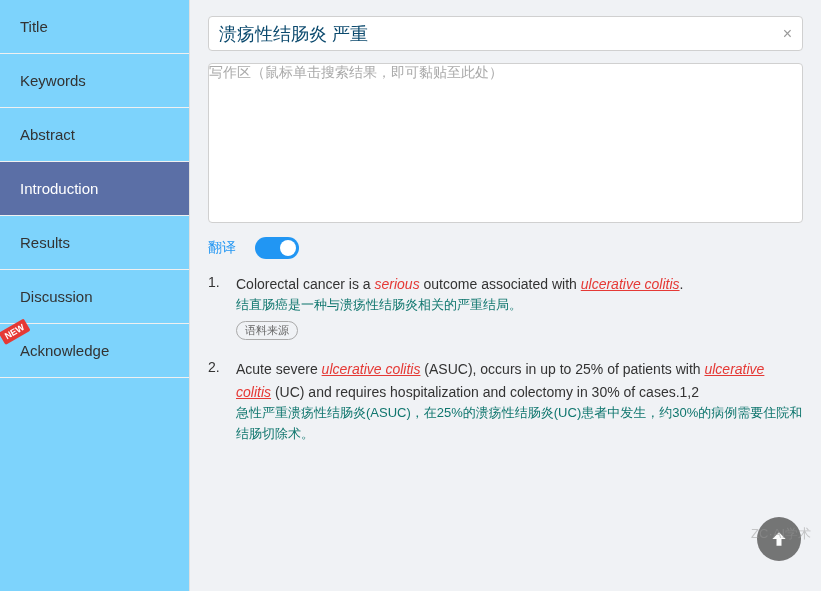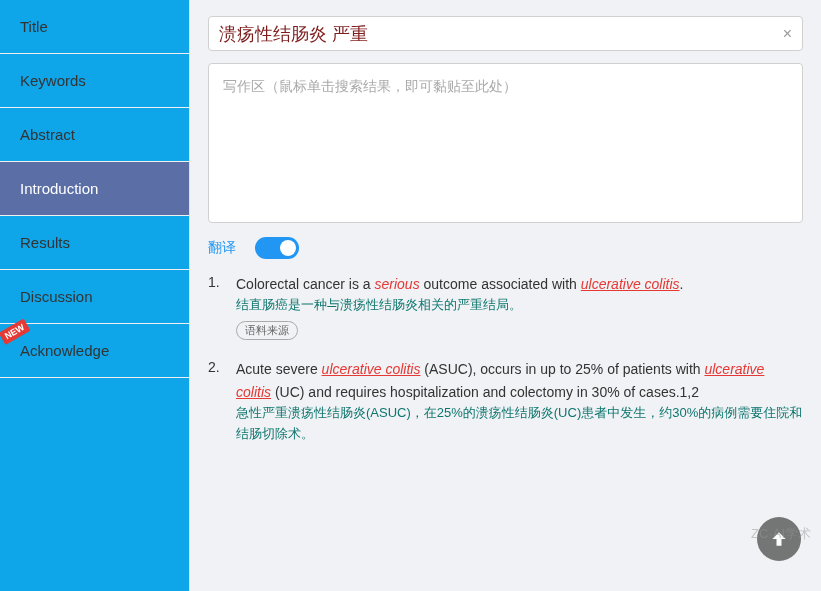--- a/index.html
+++ b/index.html
@@ -8,21 +8,21 @@
       background: #f0f2f5;
       width: 821px;
       height: 591px;
       overflow: hidden;
       display: flex;
     }
 
     
     .sidebar {
       width: 190px;
-      background: #0ea5e9;
+      background: #7dd3fc;
       height: 591px;
       display: flex;
       flex-direction: column;
       border-right: 1px solid #e0e0e0;
       flex-shrink: 0;
     }
     .sidebar-item {
       padding: 18px 20px;
       font-size: 15px;
       color: #333;
@@ -71,21 +71,21 @@
       background: #fff;
       border: 1px solid #d0d0d0;
       border-radius: 4px;
       padding: 6px 10px;
       gap: 8px;
     }
     .search-input {
       border: none;
       outline: none;
       font-size: 18px;
-      color: #7f1d1d;
+      color: #0c4a6e;
       flex: 1;
       font-family: inherit;
     }
     .clear-btn {
       background: none;
       border: none;
       cursor: pointer;
       color: #999;
       font-size: 16px;
       display: flex;
@@ -101,21 +101,20 @@
       cursor: pointer;
       white-space: nowrap;
       font-family: inherit;
     }
 
     
     .writing-area {
       background: #fff;
       border: 1px solid #d0d0d0;
       border-radius: 4px;
-      padding: 14px;
       min-height: 160px;
       margin-bottom: 14px;
       color: #aaa;
       font-size: 14px;
     }
 
     
     .translate-row {
       display: flex;
       align-items: center;

